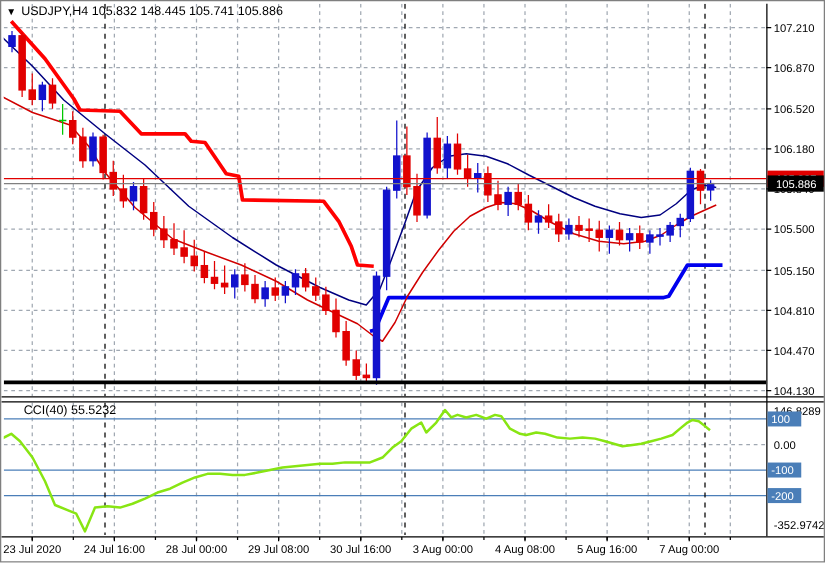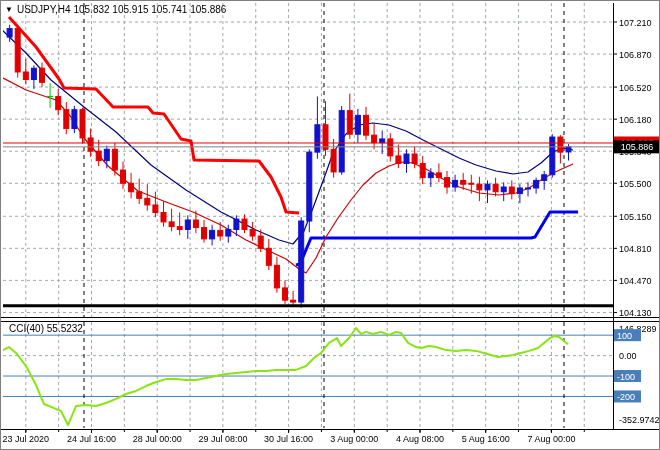--- a/index.html
+++ b/index.html
@@ -3,21 +3,21 @@
 <meta charset="utf-8">
 <style>
   html,body{margin:0;padding:0;background:#c0c0c0;}
   .window{position:relative;width:660px;height:450px;background:#ffffff;
     border:1px solid #7f7f7f;box-sizing:border-box;overflow:hidden;
     font-family:"Liberation Sans",sans-serif;}
   svg{position:absolute;left:0;top:0;}
   .title-row{position:absolute;left:4px;top:3px;font-size:10px;color:#000;
     display:flex;align-items:center;gap:4px;z-index:5;}
   .tri{font-size:8px;line-height:8px;color:#000;cursor:pointer;}
-  .cci-label{position:absolute;left:8px;top:322px;font-size:10px;color:#000;z-index:5;}
+  .cci-label{position:absolute;left:18px;top:322px;font-size:10px;color:#000;z-index:5;}
   .pane-sep{position:absolute;left:0;top:315px;width:660px;height:7px;cursor:row-resize;z-index:6;}
   text{font-family:"Liberation Sans",sans-serif;}
 </style>
 </head>
 <body>
 
 <div class="window">
   <svg id="chart-svg" width="660" height="450">
       <defs>
         <clipPath id="mainClip">
@@ -495,17 +495,17 @@
           <line x1="550.4" y1="428.5" x2="550.4" y2="431" stroke="#000" stroke-width="1"></line>
           <line x1="583.25" y1="428.5" x2="583.25" y2="431" stroke="#000" stroke-width="1"></line>
         </g>
       </g>
       <rect x="2" y="2" width="610" height="314" fill="transparent"></rect>
       <rect x="2" y="321" width="610" height="106" fill="transparent"></rect>
       <rect x="613" y="2" width="46" height="426" fill="transparent"></rect>
     </svg>
   <div class="title-row">
     <span class="tri">▼</span>
-    <span>USDJPY,H4  105.832 105.915 105.741 105.886</span>
+    <span>USDJPY,H4  105.832 148.445 105.741 105.886</span>
   </div>
   <div class="cci-label">CCI(40) 55.5232</div>
   <div class="pane-sep"></div>
 </div>
 
 </body></html>

